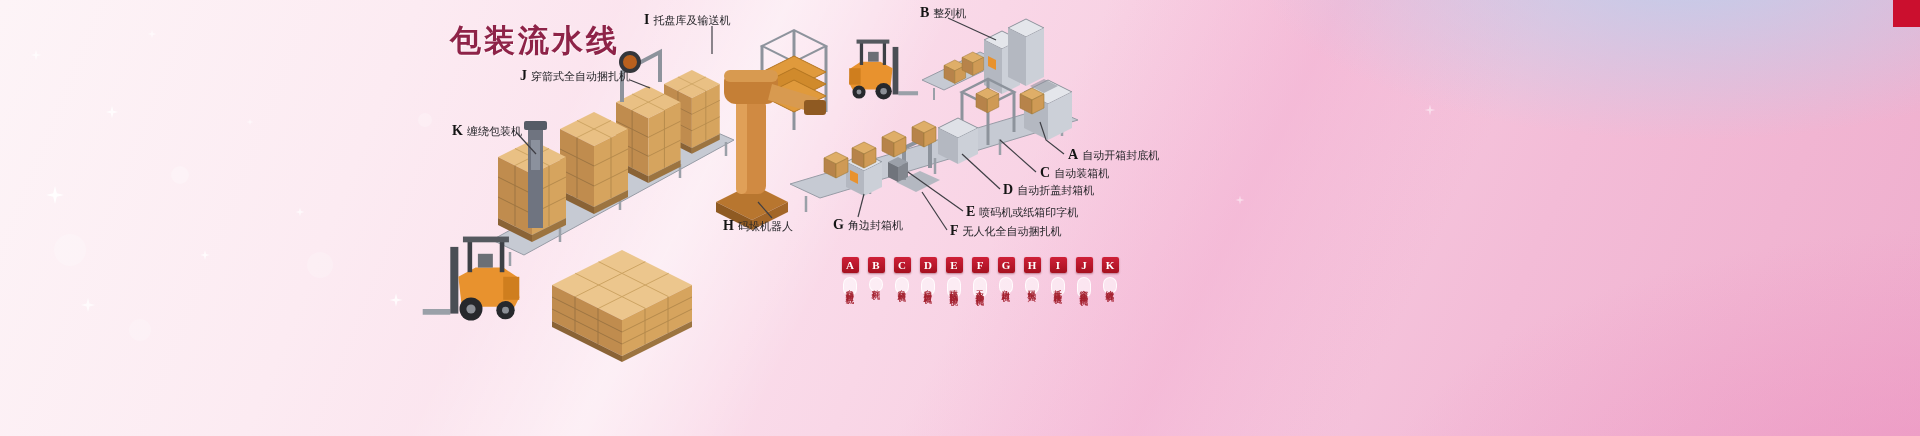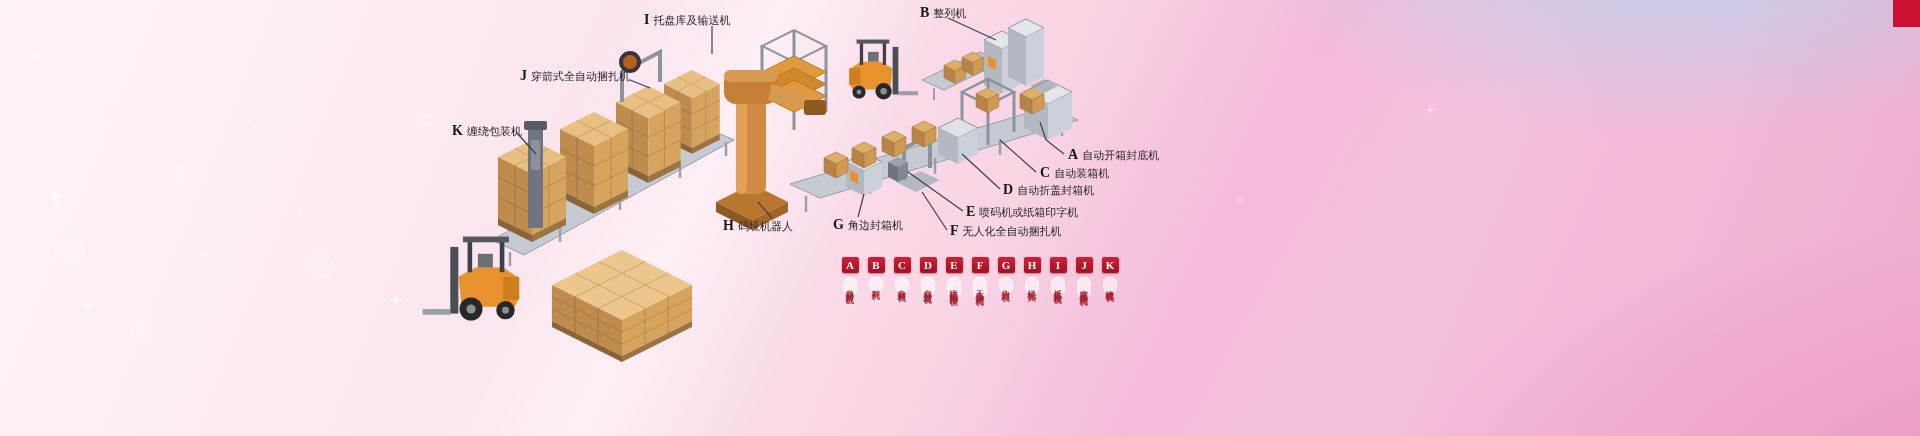--- a/index.html
+++ b/index.html
@@ -231,20 +231,21 @@
       <path d="M1064,154 L1046,140 L1040,122"></path>
       <path d="M1036,172 L1000,140"></path>
       <path d="M1000,189 L962,154"></path>
       <path d="M963,211 L908,172"></path>
       <path d="M947,230 L922,192"></path>
       <path d="M858,217 L864,194"></path>
       <path d="M772,218 L758,202"></path>
     </g>
   </svg>
 
+  <h1 class="title">包装流水线</h1>
 
   <div class="callout" style="left:1068px;top:147px">
     <span class="cl">A</span>
     <span class="ct">自动开箱封底机</span>
   </div>
   <div class="callout" style="left:920px;top:5px">
     <span class="cl">B</span>
     <span class="ct">整列机</span>
   </div>
   <div class="callout" style="left:1040px;top:165px">

